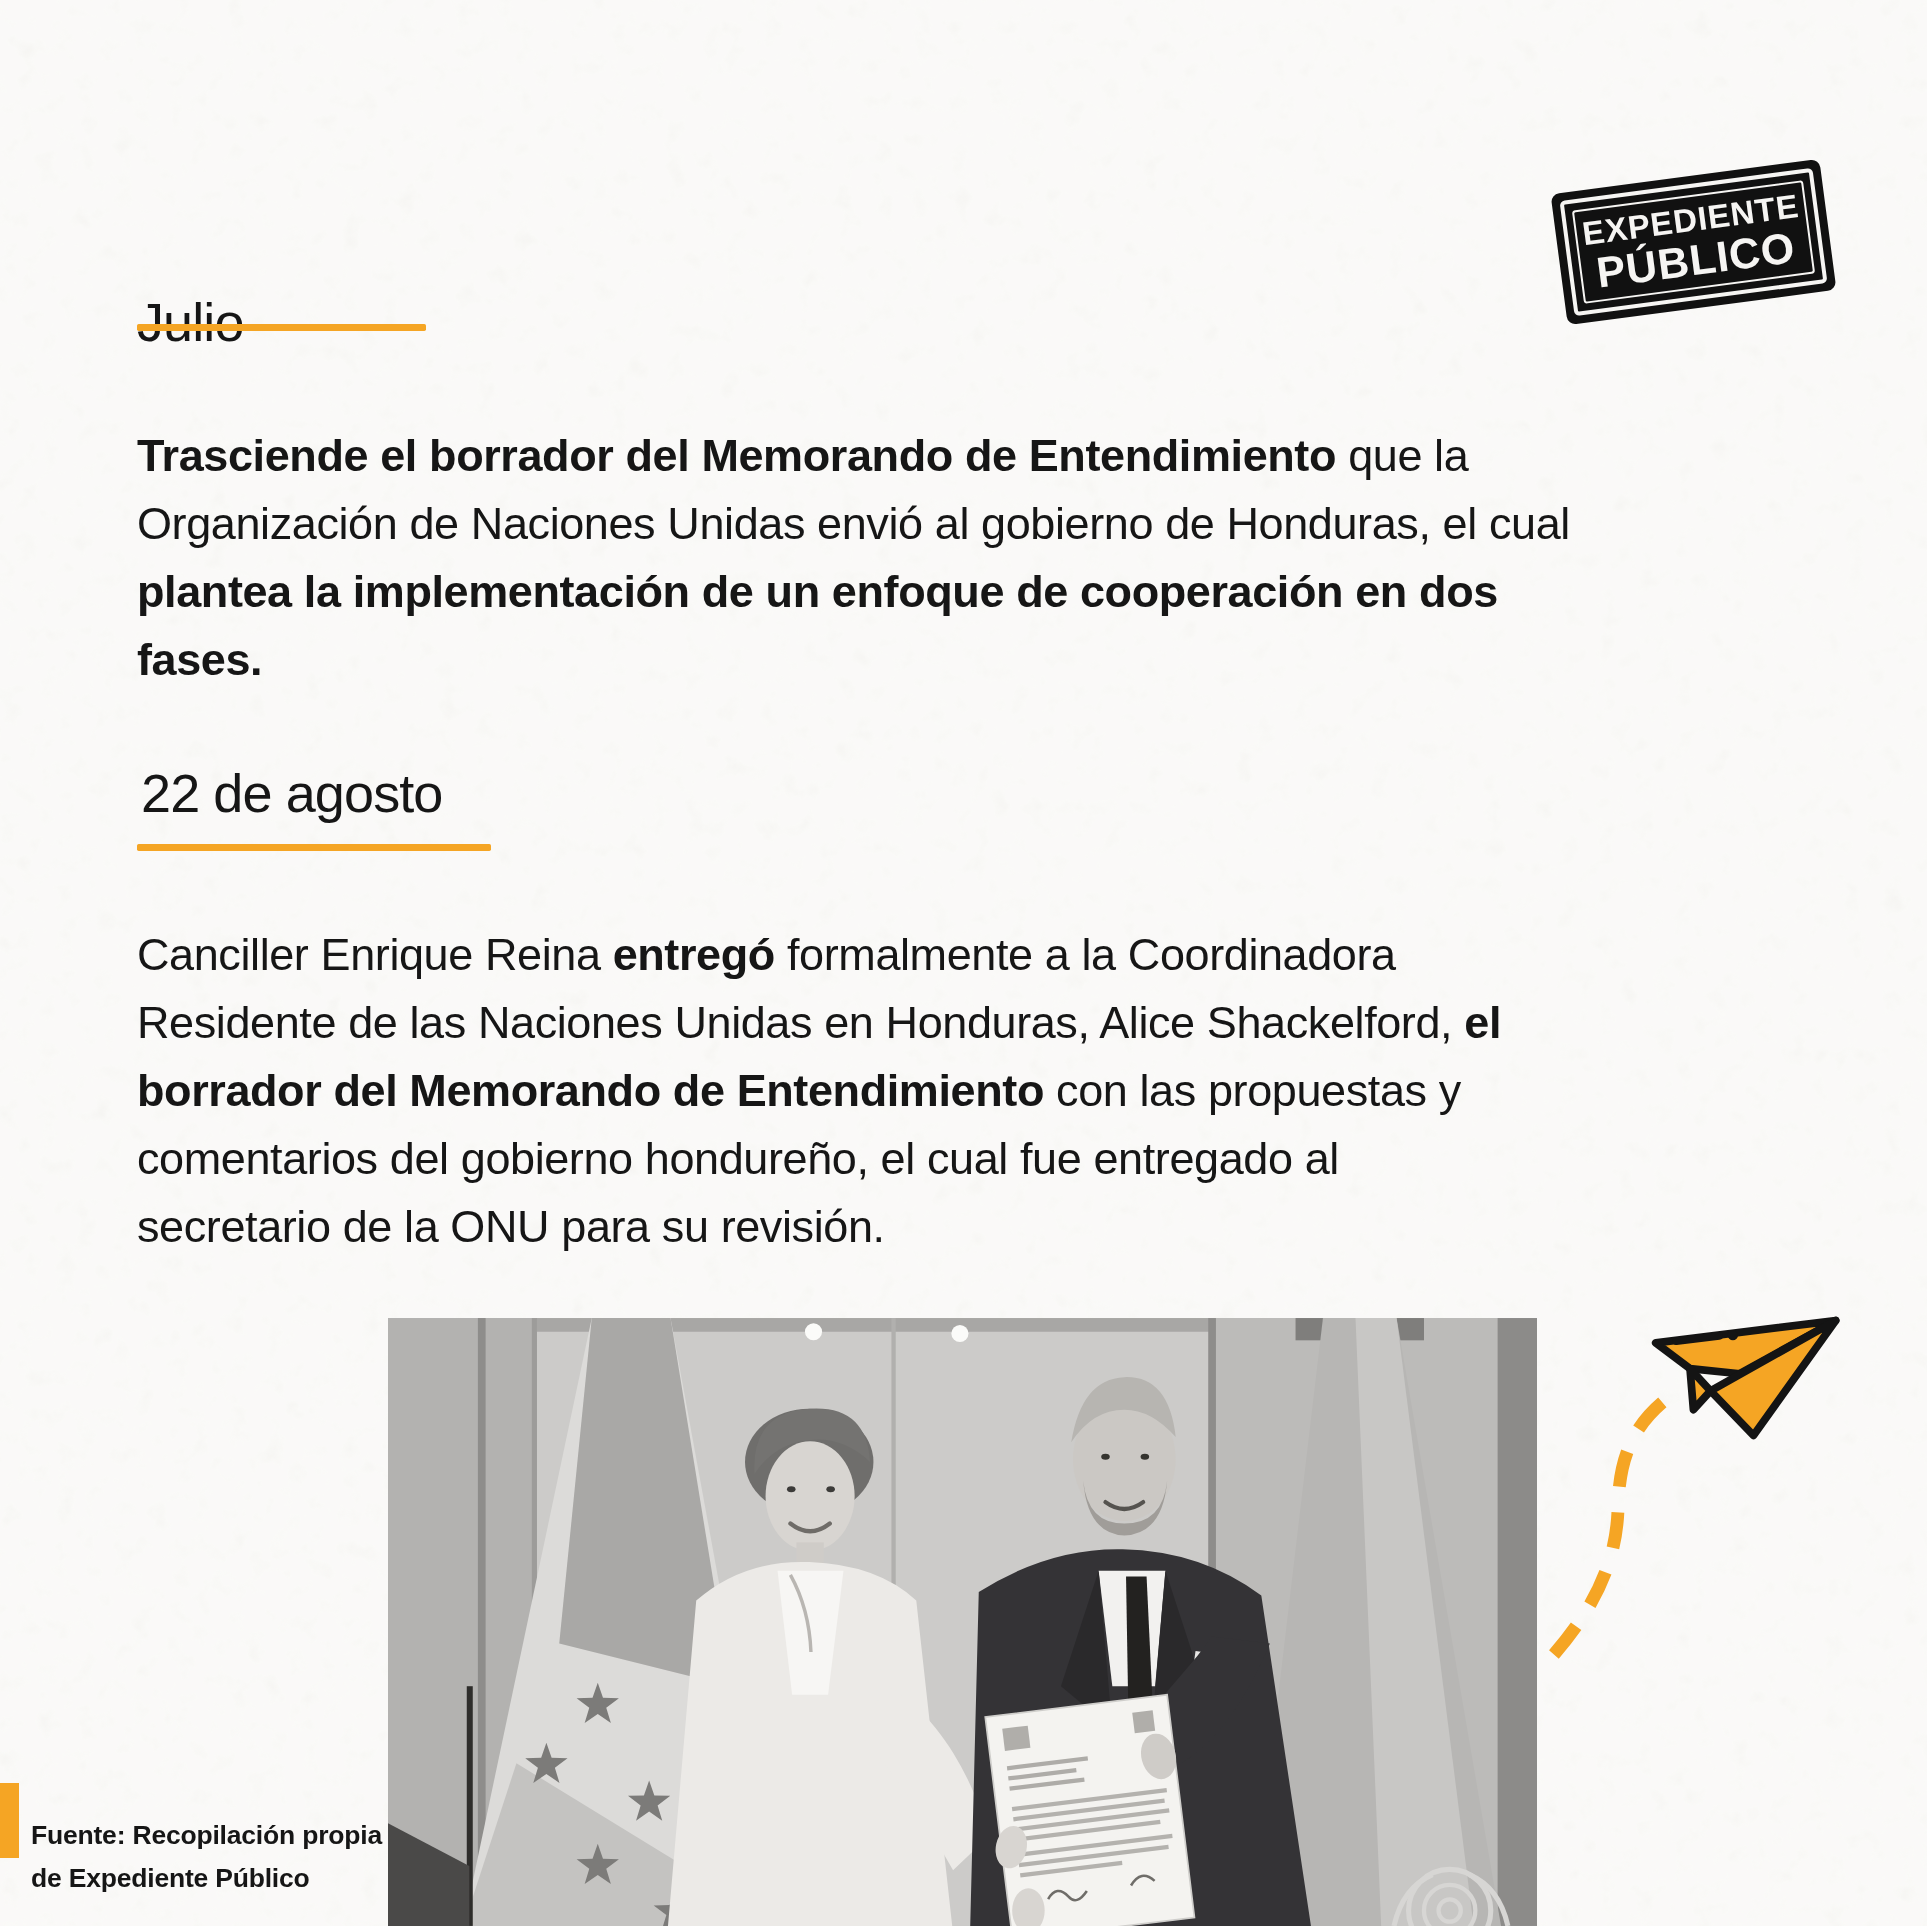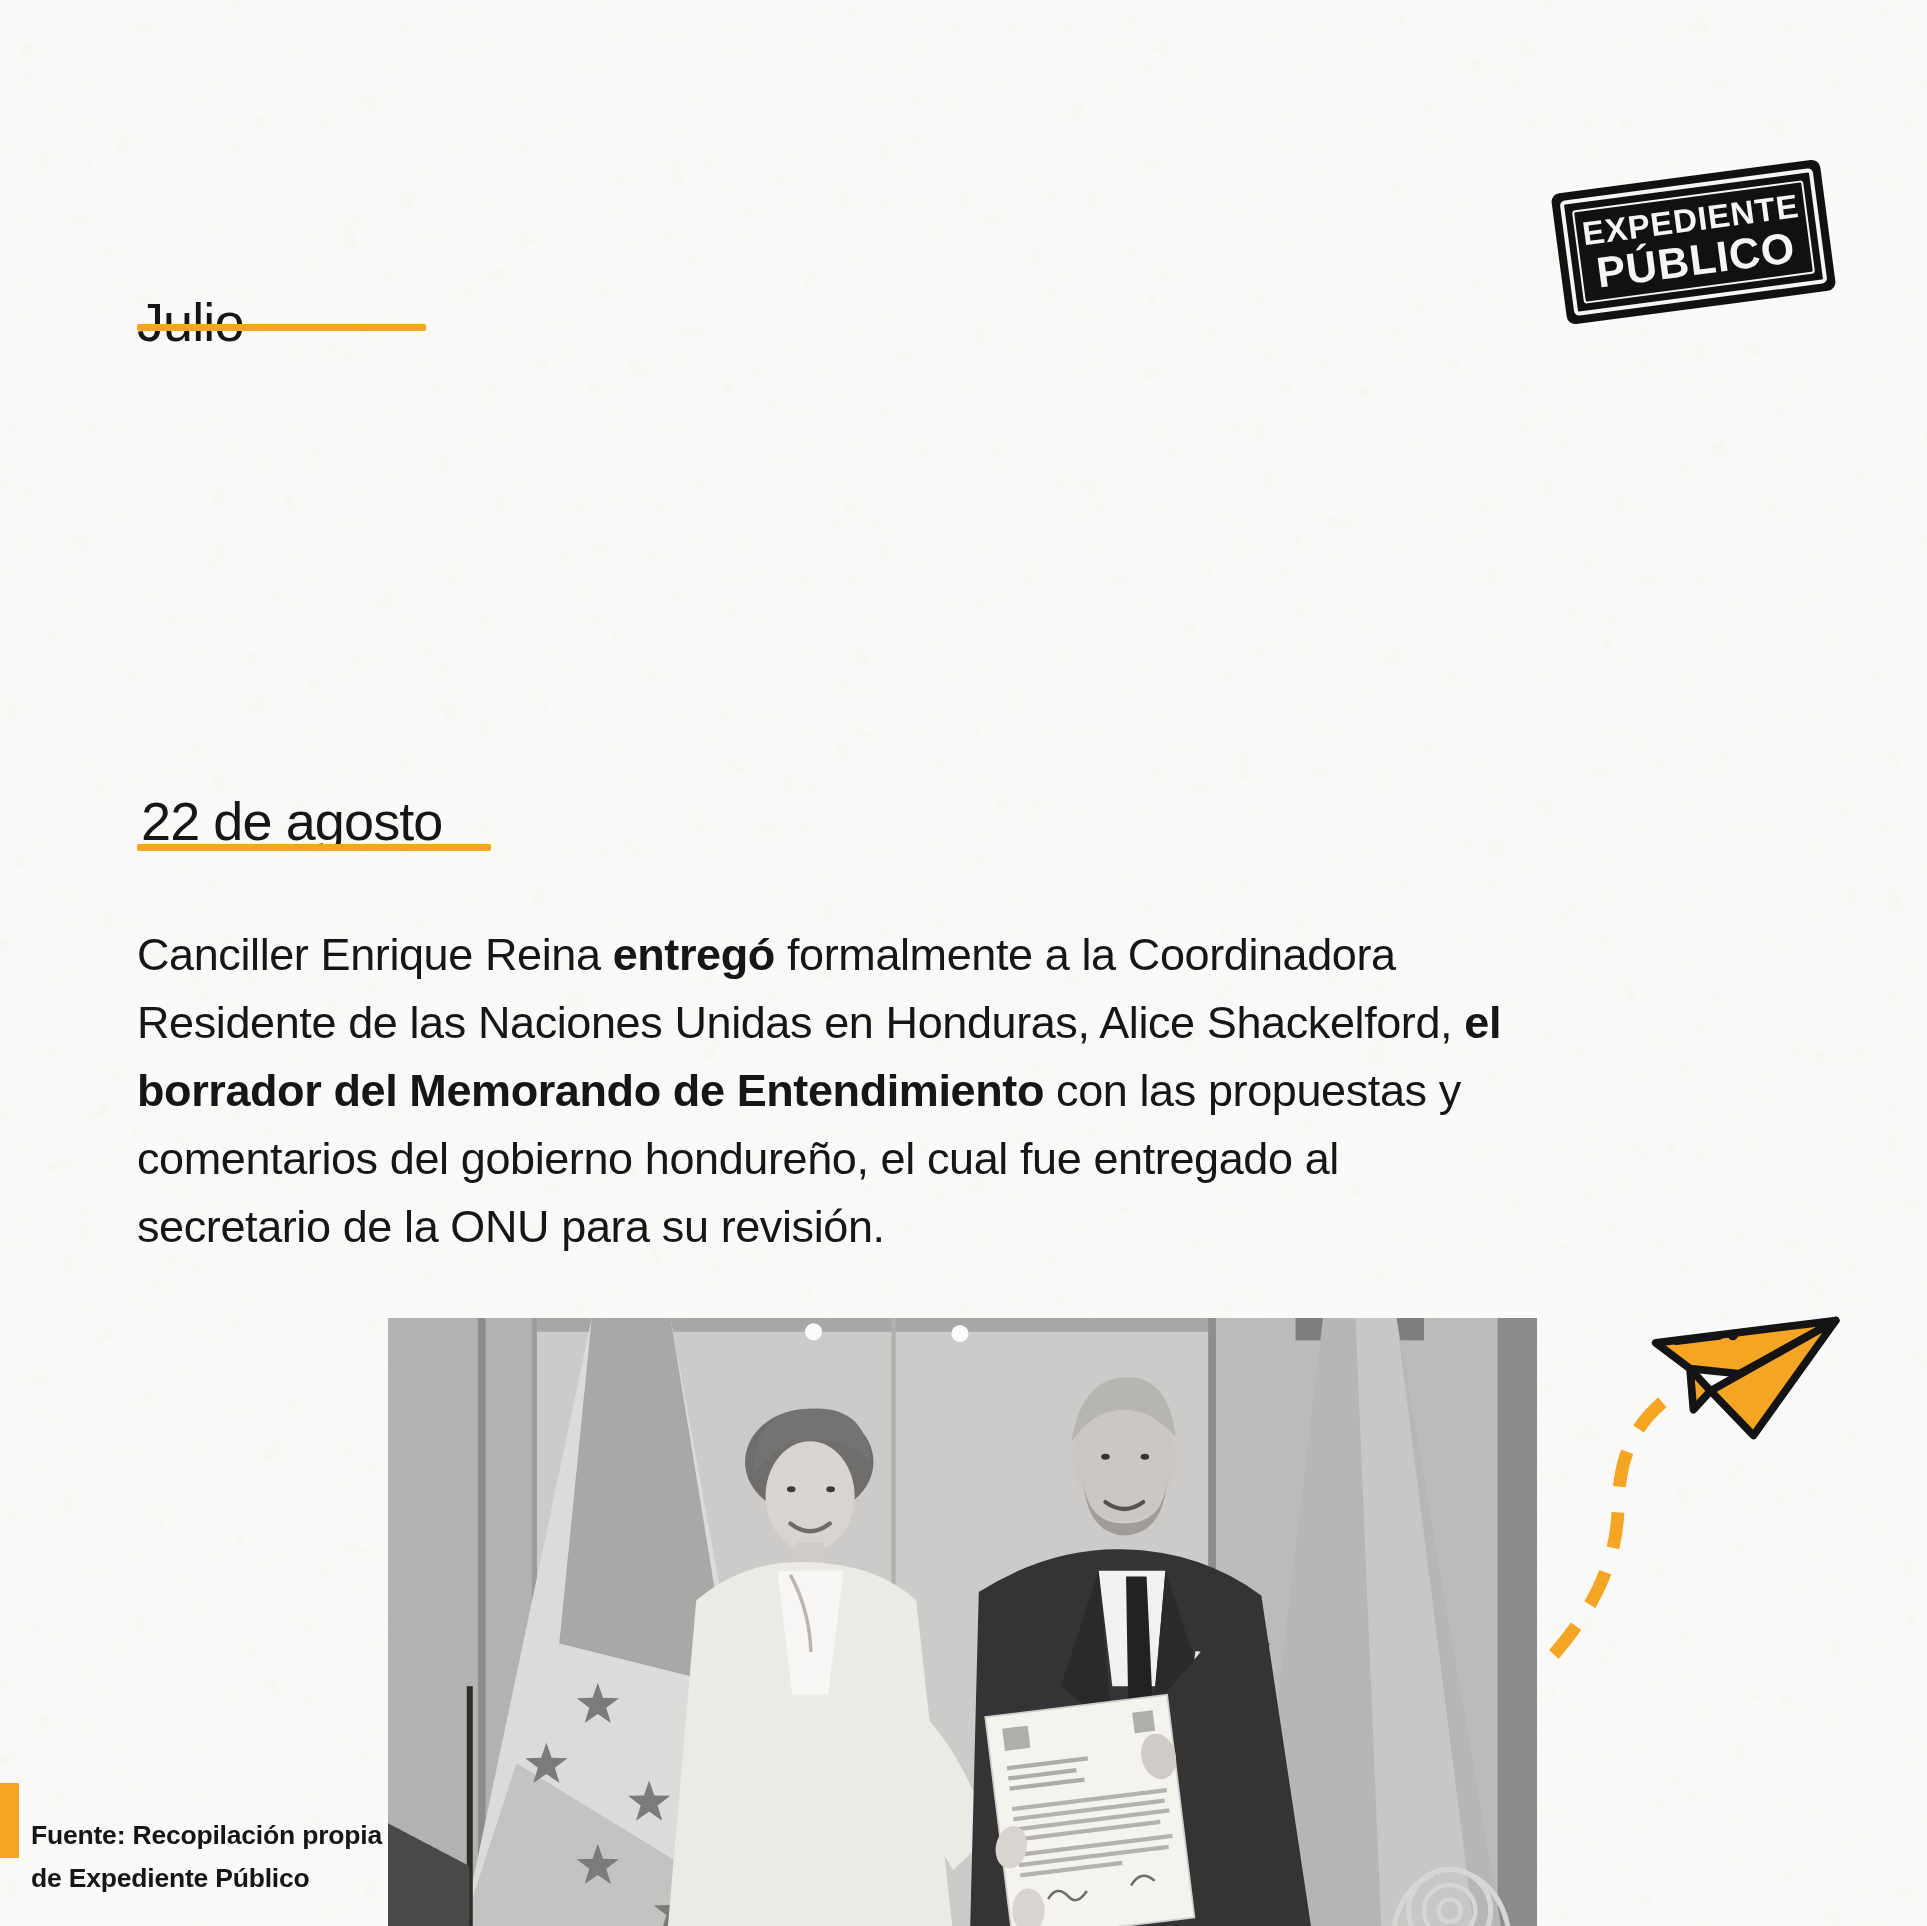--- a/index.html
+++ b/index.html
@@ -42,22 +42,23 @@
     <div class="stamp-border-outer"></div>
     <div class="stamp-border-inner"></div>
     <div class="stamp-text">
       <span class="stamp-l1">EXPEDIENTE</span>
       <span class="stamp-l2">PÚBLICO</span>
     </div>
   </div>
 
   <h2 class="heading" style="left:137px;top:247px">Julio</h2>
   <div class="rule" style="left:137px;top:324px;width:289px"></div>
+  <p class="para" style="left:137px;top:377px"><strong>Trasciende el borrador del Memorando de Entendimiento</strong> que la<br>Organización de Naciones Unidas envió al gobierno de Honduras, el cual<br><strong>plantea la implementación de un enfoque de cooperación en dos<br>fases.</strong></p>
 
-  <h2 class="heading" style="left:141px;top:746px">22 de agosto</h2>
+  <h2 class="heading" style="left:141px;top:718px">22 de agosto</h2>
   <div class="rule" style="left:137px;top:844px;width:354px"></div>
   <p class="para" style="left:137px;top:876px">Canciller Enrique Reina <strong>entregó</strong> formalmente a la Coordinadora<br>Residente de las Naciones Unidas en Honduras, Alice Shackelford, <strong>el<br>borrador del Memorando de Entendimiento</strong> con las propuestas y<br>comentarios del gobierno hondureño, el cual fue entregado al<br>secretario de la ONU para su revisión.</p>
 
   <figure class="photo" role="img" aria-label="Fotografía en blanco y negro: un funcionario de traje oscuro y una mujer de saco claro sostienen juntos un documento frente a las banderas de Honduras y de la ONU">
     <svg width="1149" height="608" viewBox="0 0 1342 710">
       <defs>
         <path id="st" d="M0,-26 L6.1,-8.4 L24.7,-8 L9.9,3.2 L15.3,21 L0,10.4 L-15.3,21 L-9.9,3.2 L-24.7,-8 L-6.1,-8.4 Z"></path>
       </defs>
 
       <rect width="1342" height="710" fill="#c6c5c3"></rect>

